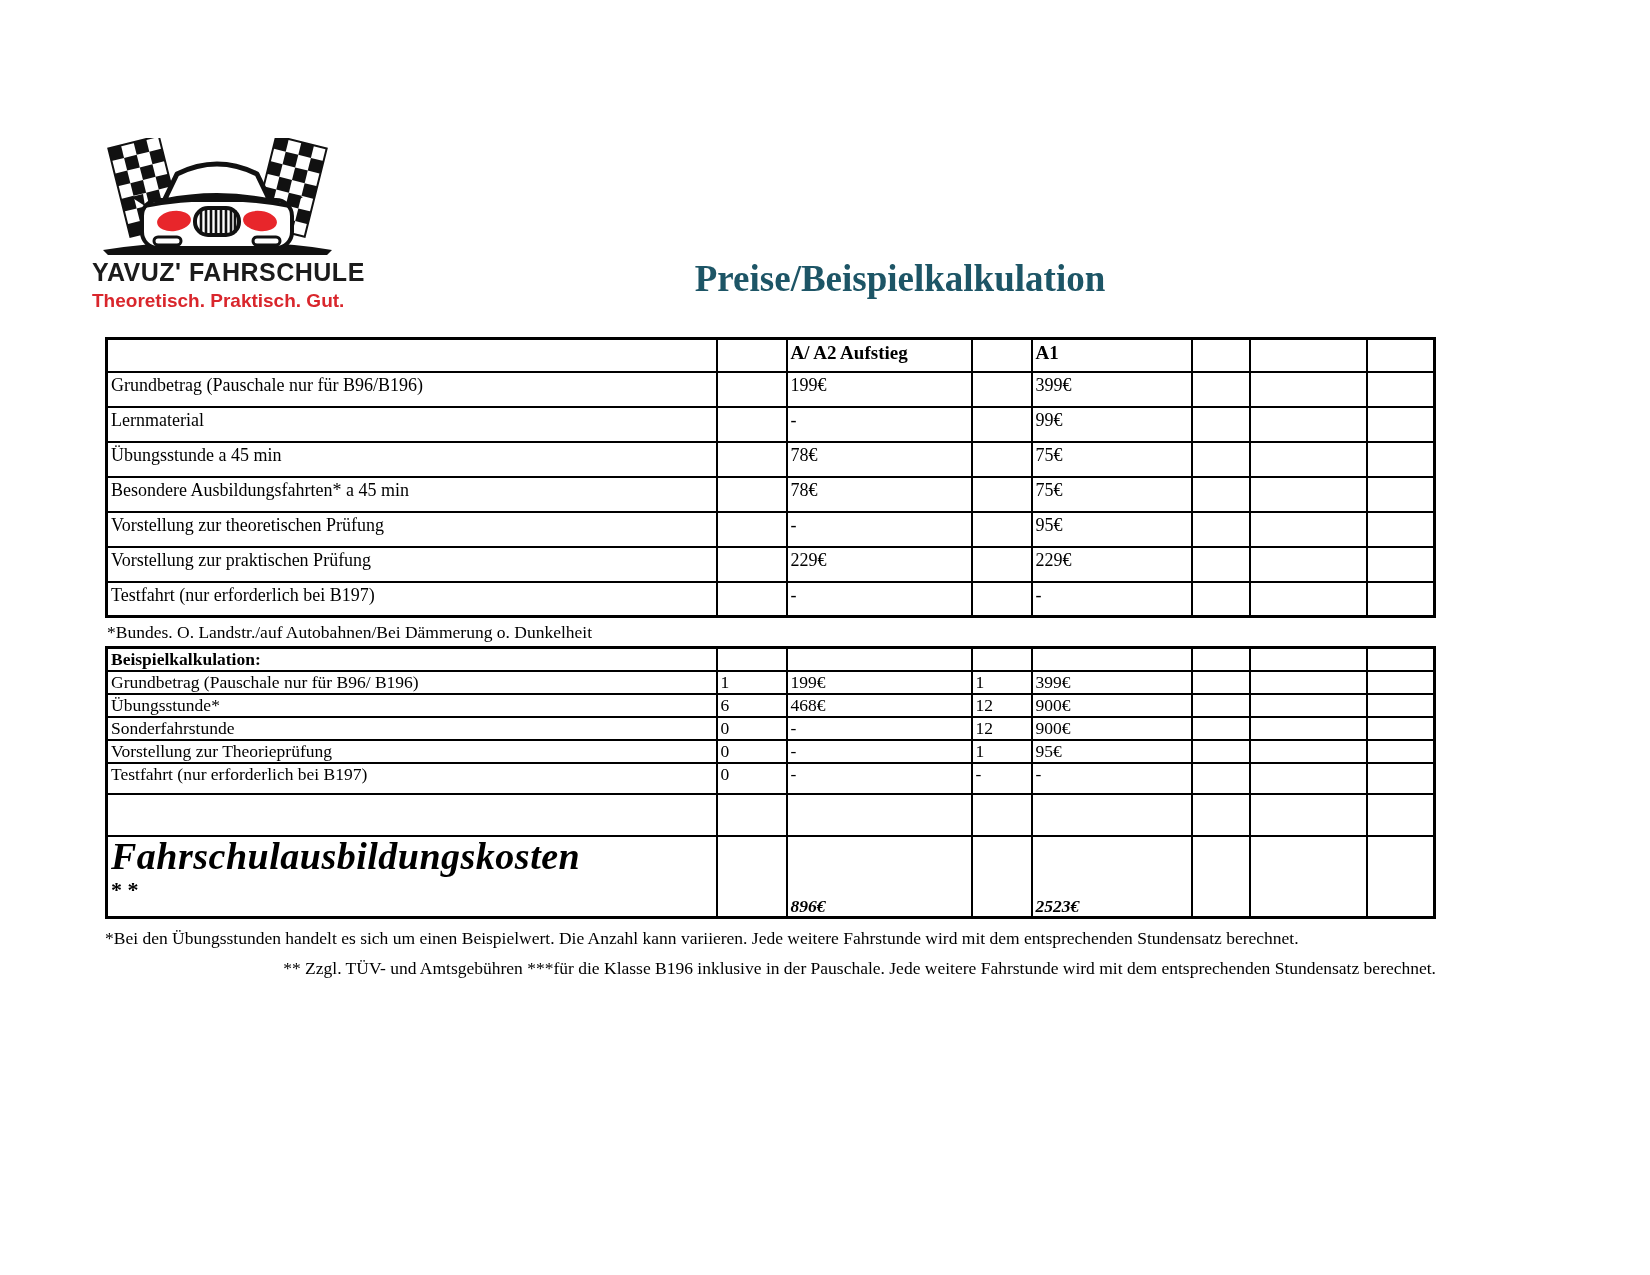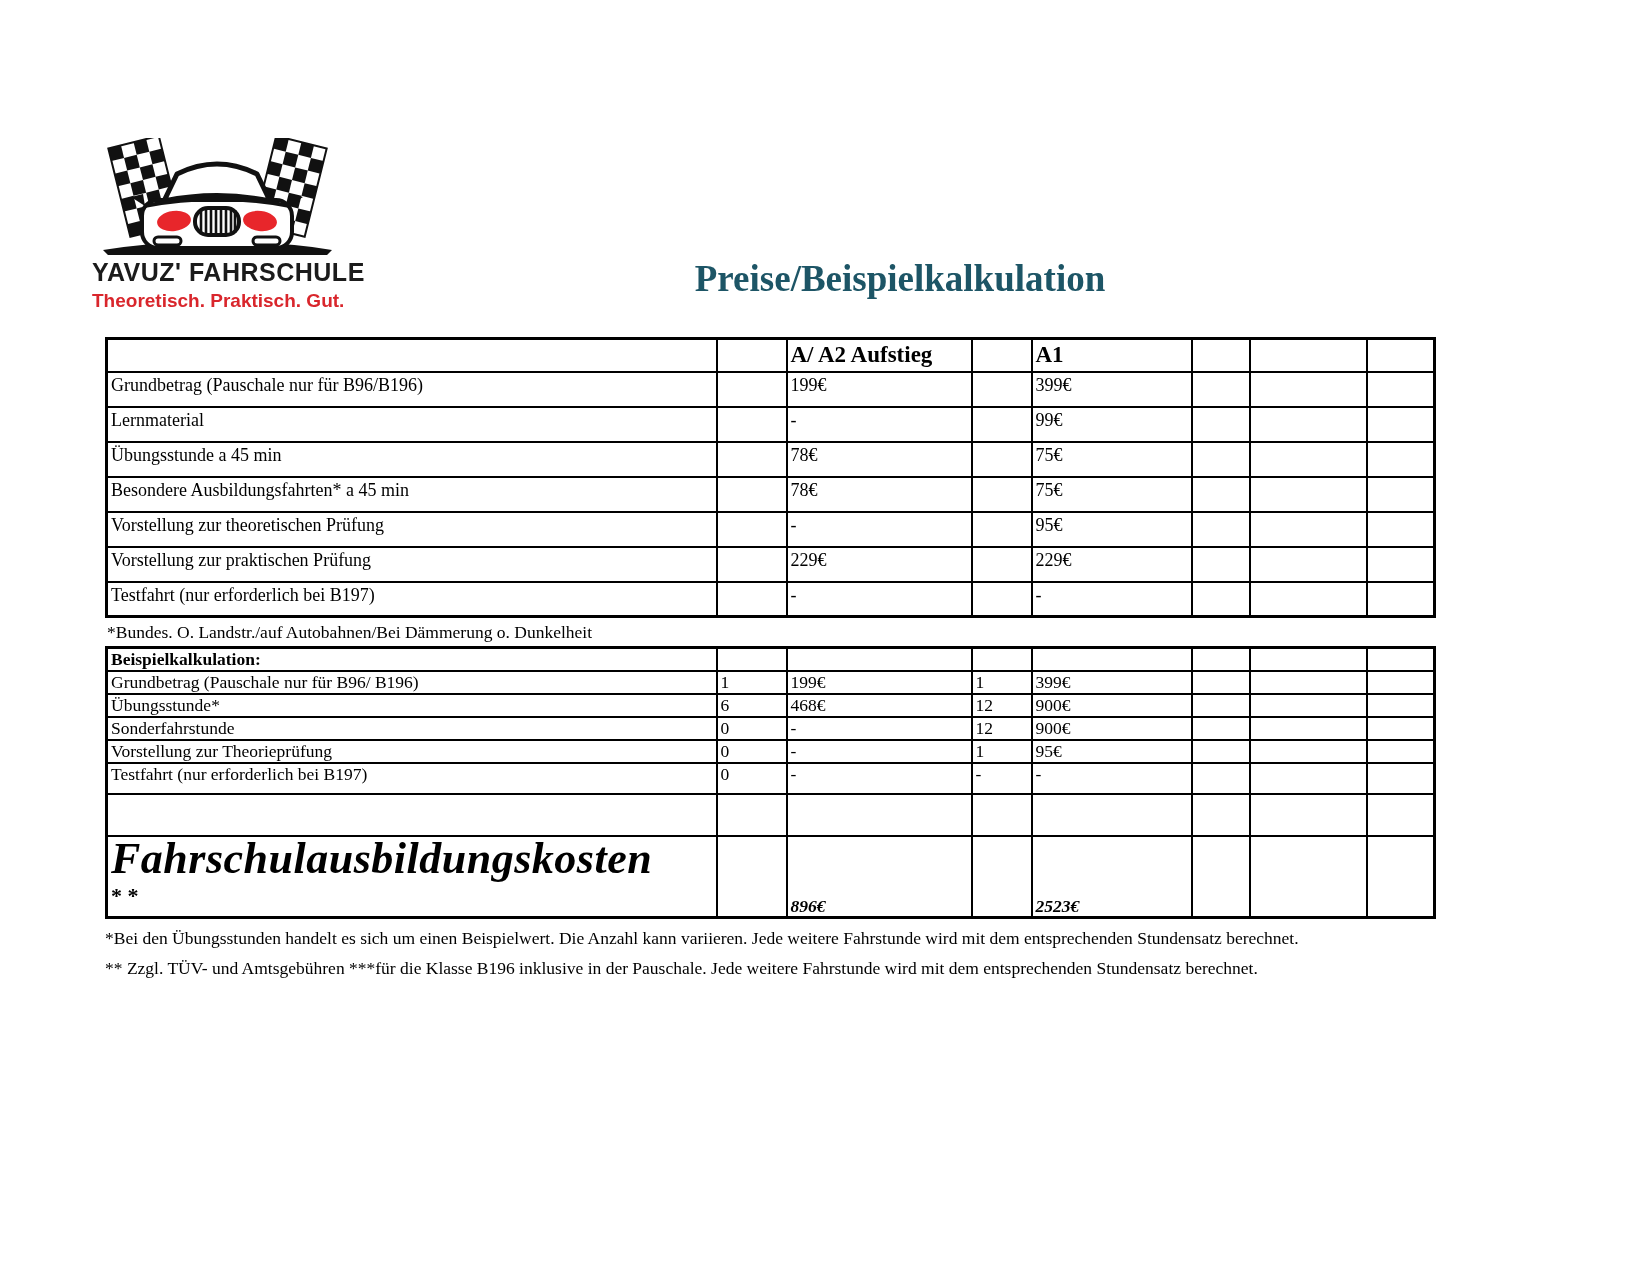--- a/index.html
+++ b/index.html
@@ -28,45 +28,45 @@
   
   .tblwrap{position:absolute;left:105px;top:337px;width:1331px;}
   table{border-collapse:collapse;table-layout:fixed;width:1328px;}
   table.outer{border:3px solid #000;}
   td{
     border:2px solid #000;vertical-align:top;overflow:hidden;
     font-size:18px;line-height:1.15;padding:2px 3px 0 3px;white-space:nowrap;
   }
   .t1 tr{height:35px;}
   .t1 tr.hdr{height:33px;}
-  .t1 .colhead{font-weight:bold;font-size:23px;}
+  .t1 .colhead{font-weight:bold;font-size:19px;}
   .note-row{
     height:28px;display:flex;align-items:center;
     font-size:17.5px;padding-left:2px;
   }
   .t2 td{font-size:17.5px;padding:0 3px;}
   .t2 tr{height:23px;}
   .t2 tr.calc-hdr td{font-weight:bold;}
   .t2 tr.testfahrt{height:31px;}
   .t2 tr.spacer{height:42px;}
   .t2 tr.total{height:82px;}
   .total-label-cell{padding:4px 3px 0 4px;}
   .total-label{
-    font-size:44px;font-weight:bold;font-style:italic;line-height:1.0;
+    font-size:38px;font-weight:bold;font-style:italic;line-height:1.0;
     font-family:"Liberation Serif",serif;letter-spacing:.5px;
   }
   .total-stars{font-size:22px;font-weight:bold;margin-top:4px;line-height:1;}
   .total-val{
     vertical-align:bottom;font-size:36px;font-weight:bold;font-style:italic;
     padding-bottom:2px;
   }
   
   .footnote{font-size:17.5px;line-height:20px;white-space:nowrap;}
   .fn1{margin-top:9px;}
-  .fn2{margin-top:10px;}
+  .fn2{margin-top:10px;text-align:right;}
 </style>
 </head>
 <body>
 
 <div class="logo">
   <svg width="245" height="118" viewBox="0 0 245 118">
 
     <g transform="translate(14,4) rotate(-14 26 6)">
       <rect x="0" y="0" width="52" height="91" fill="#fff" stroke="#111" stroke-width="2"></rect>
       <g fill="#111">

